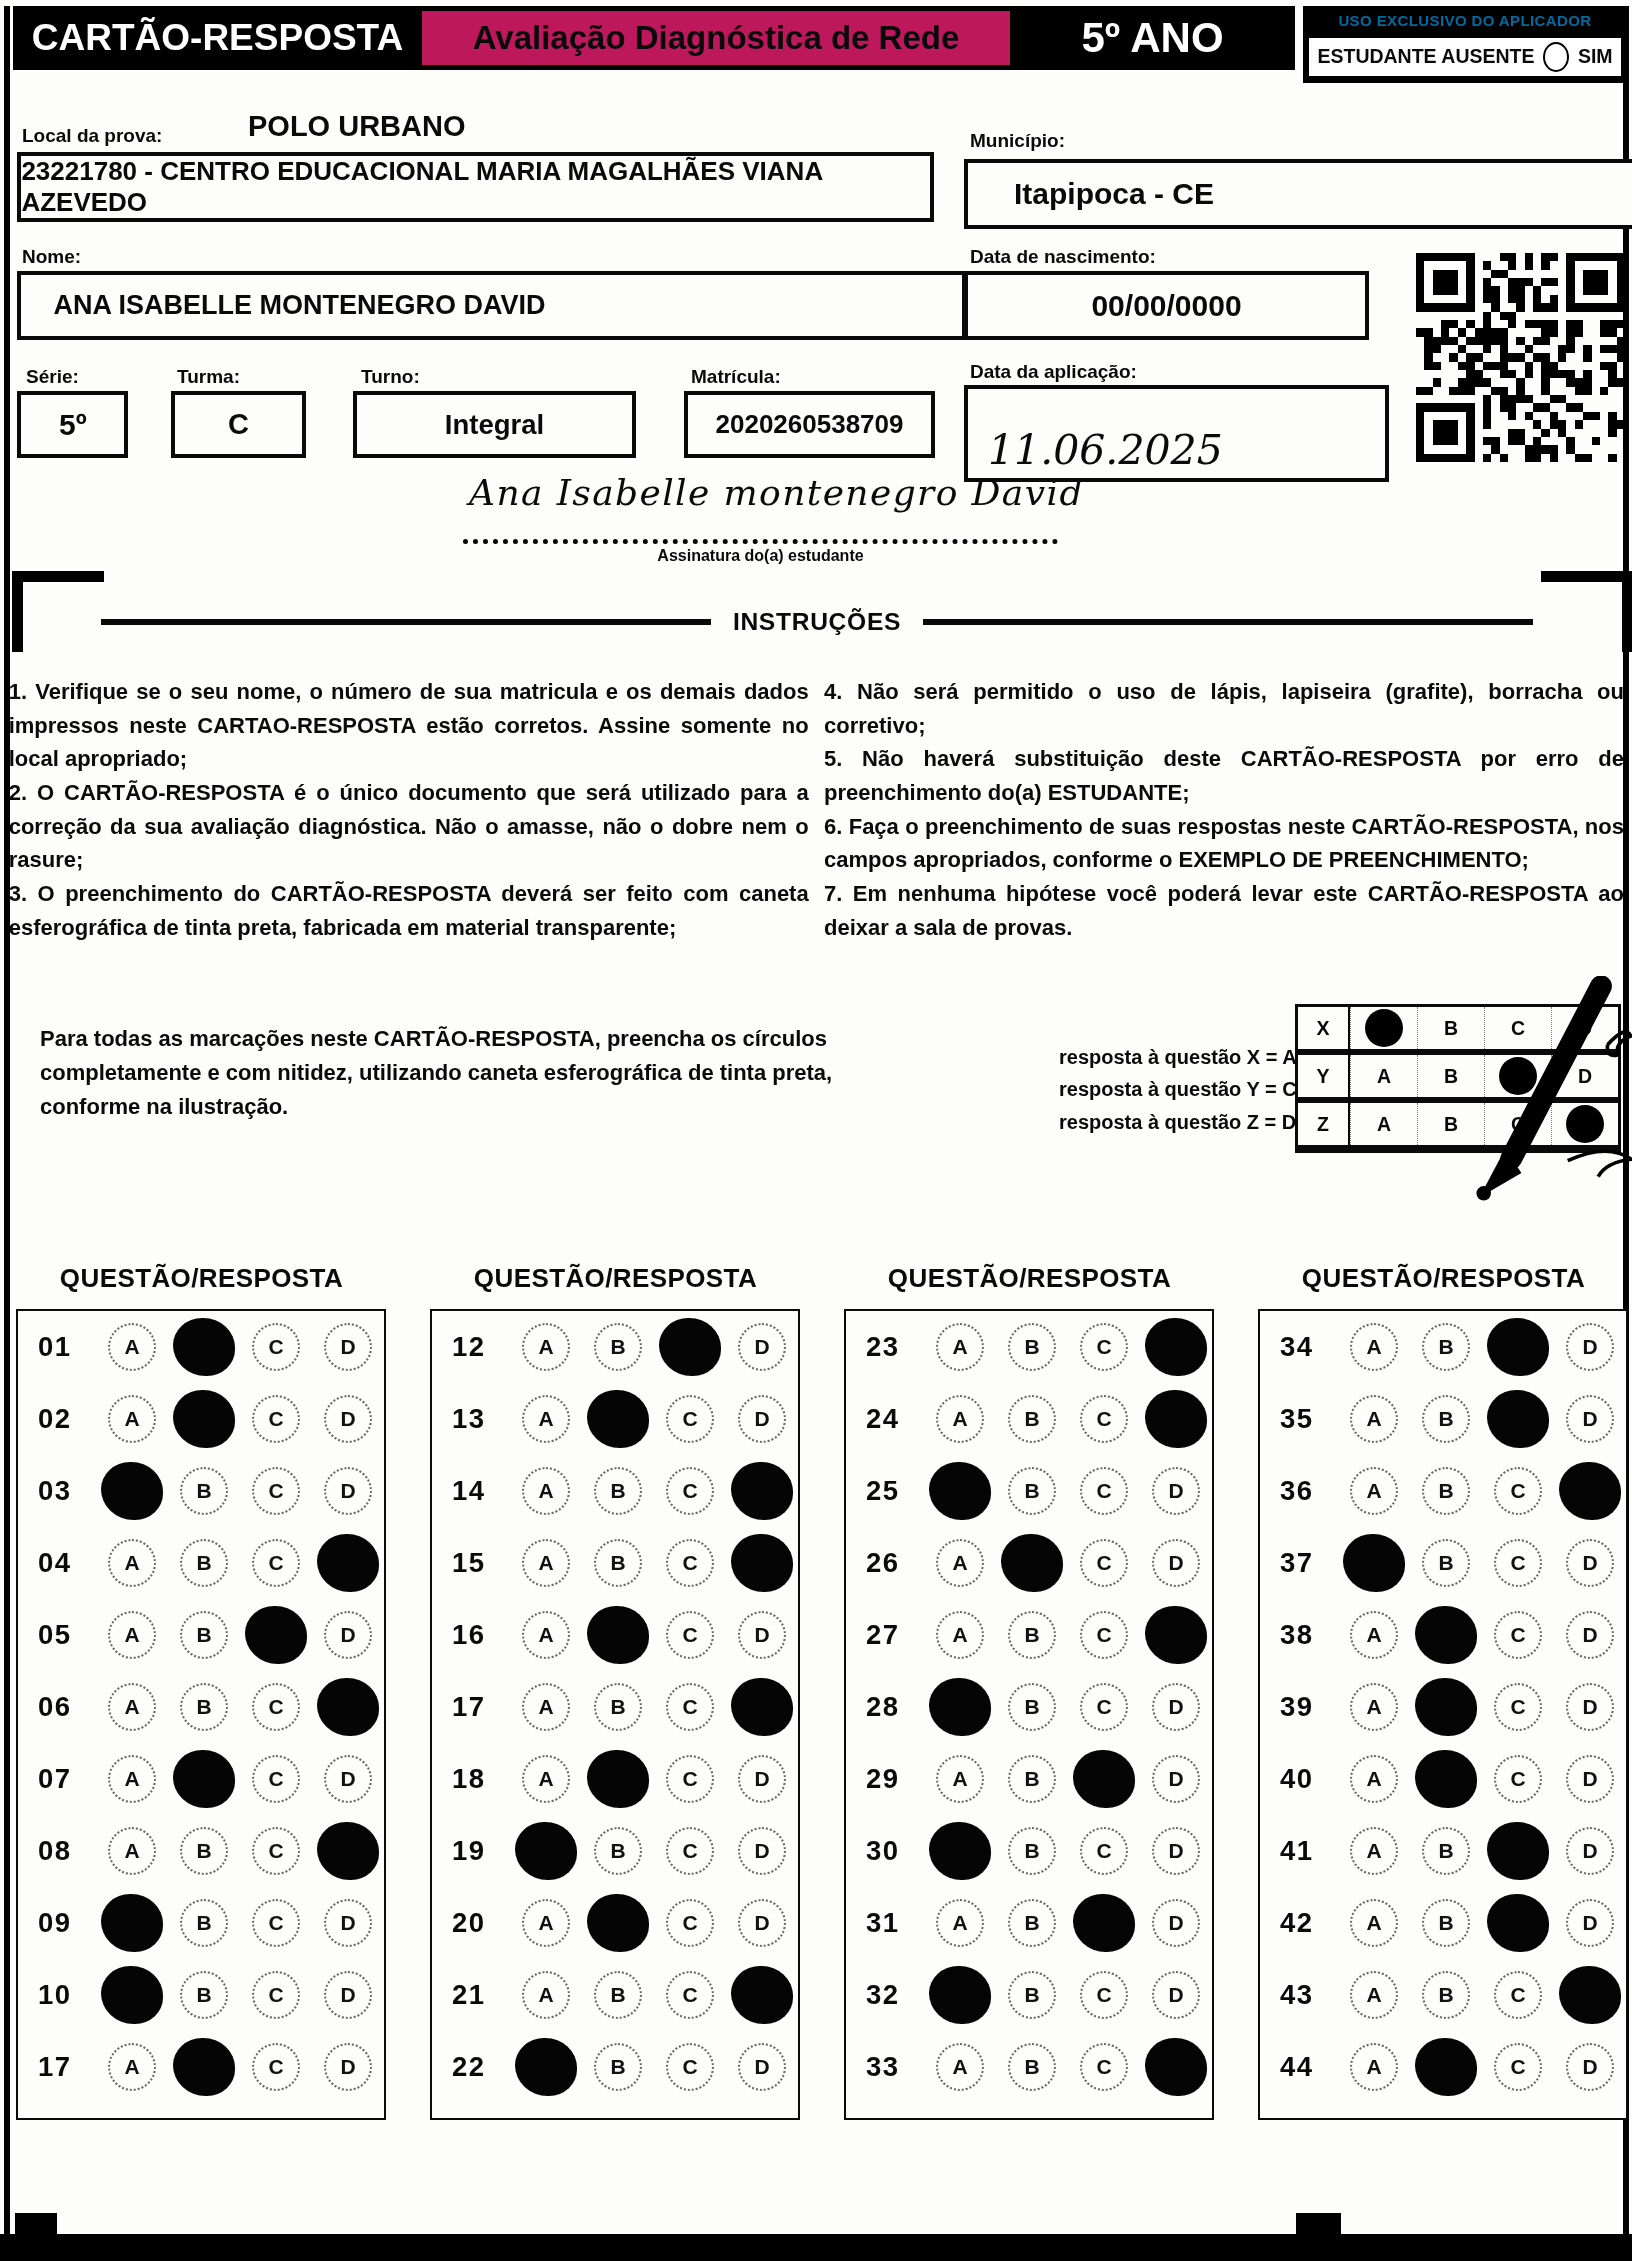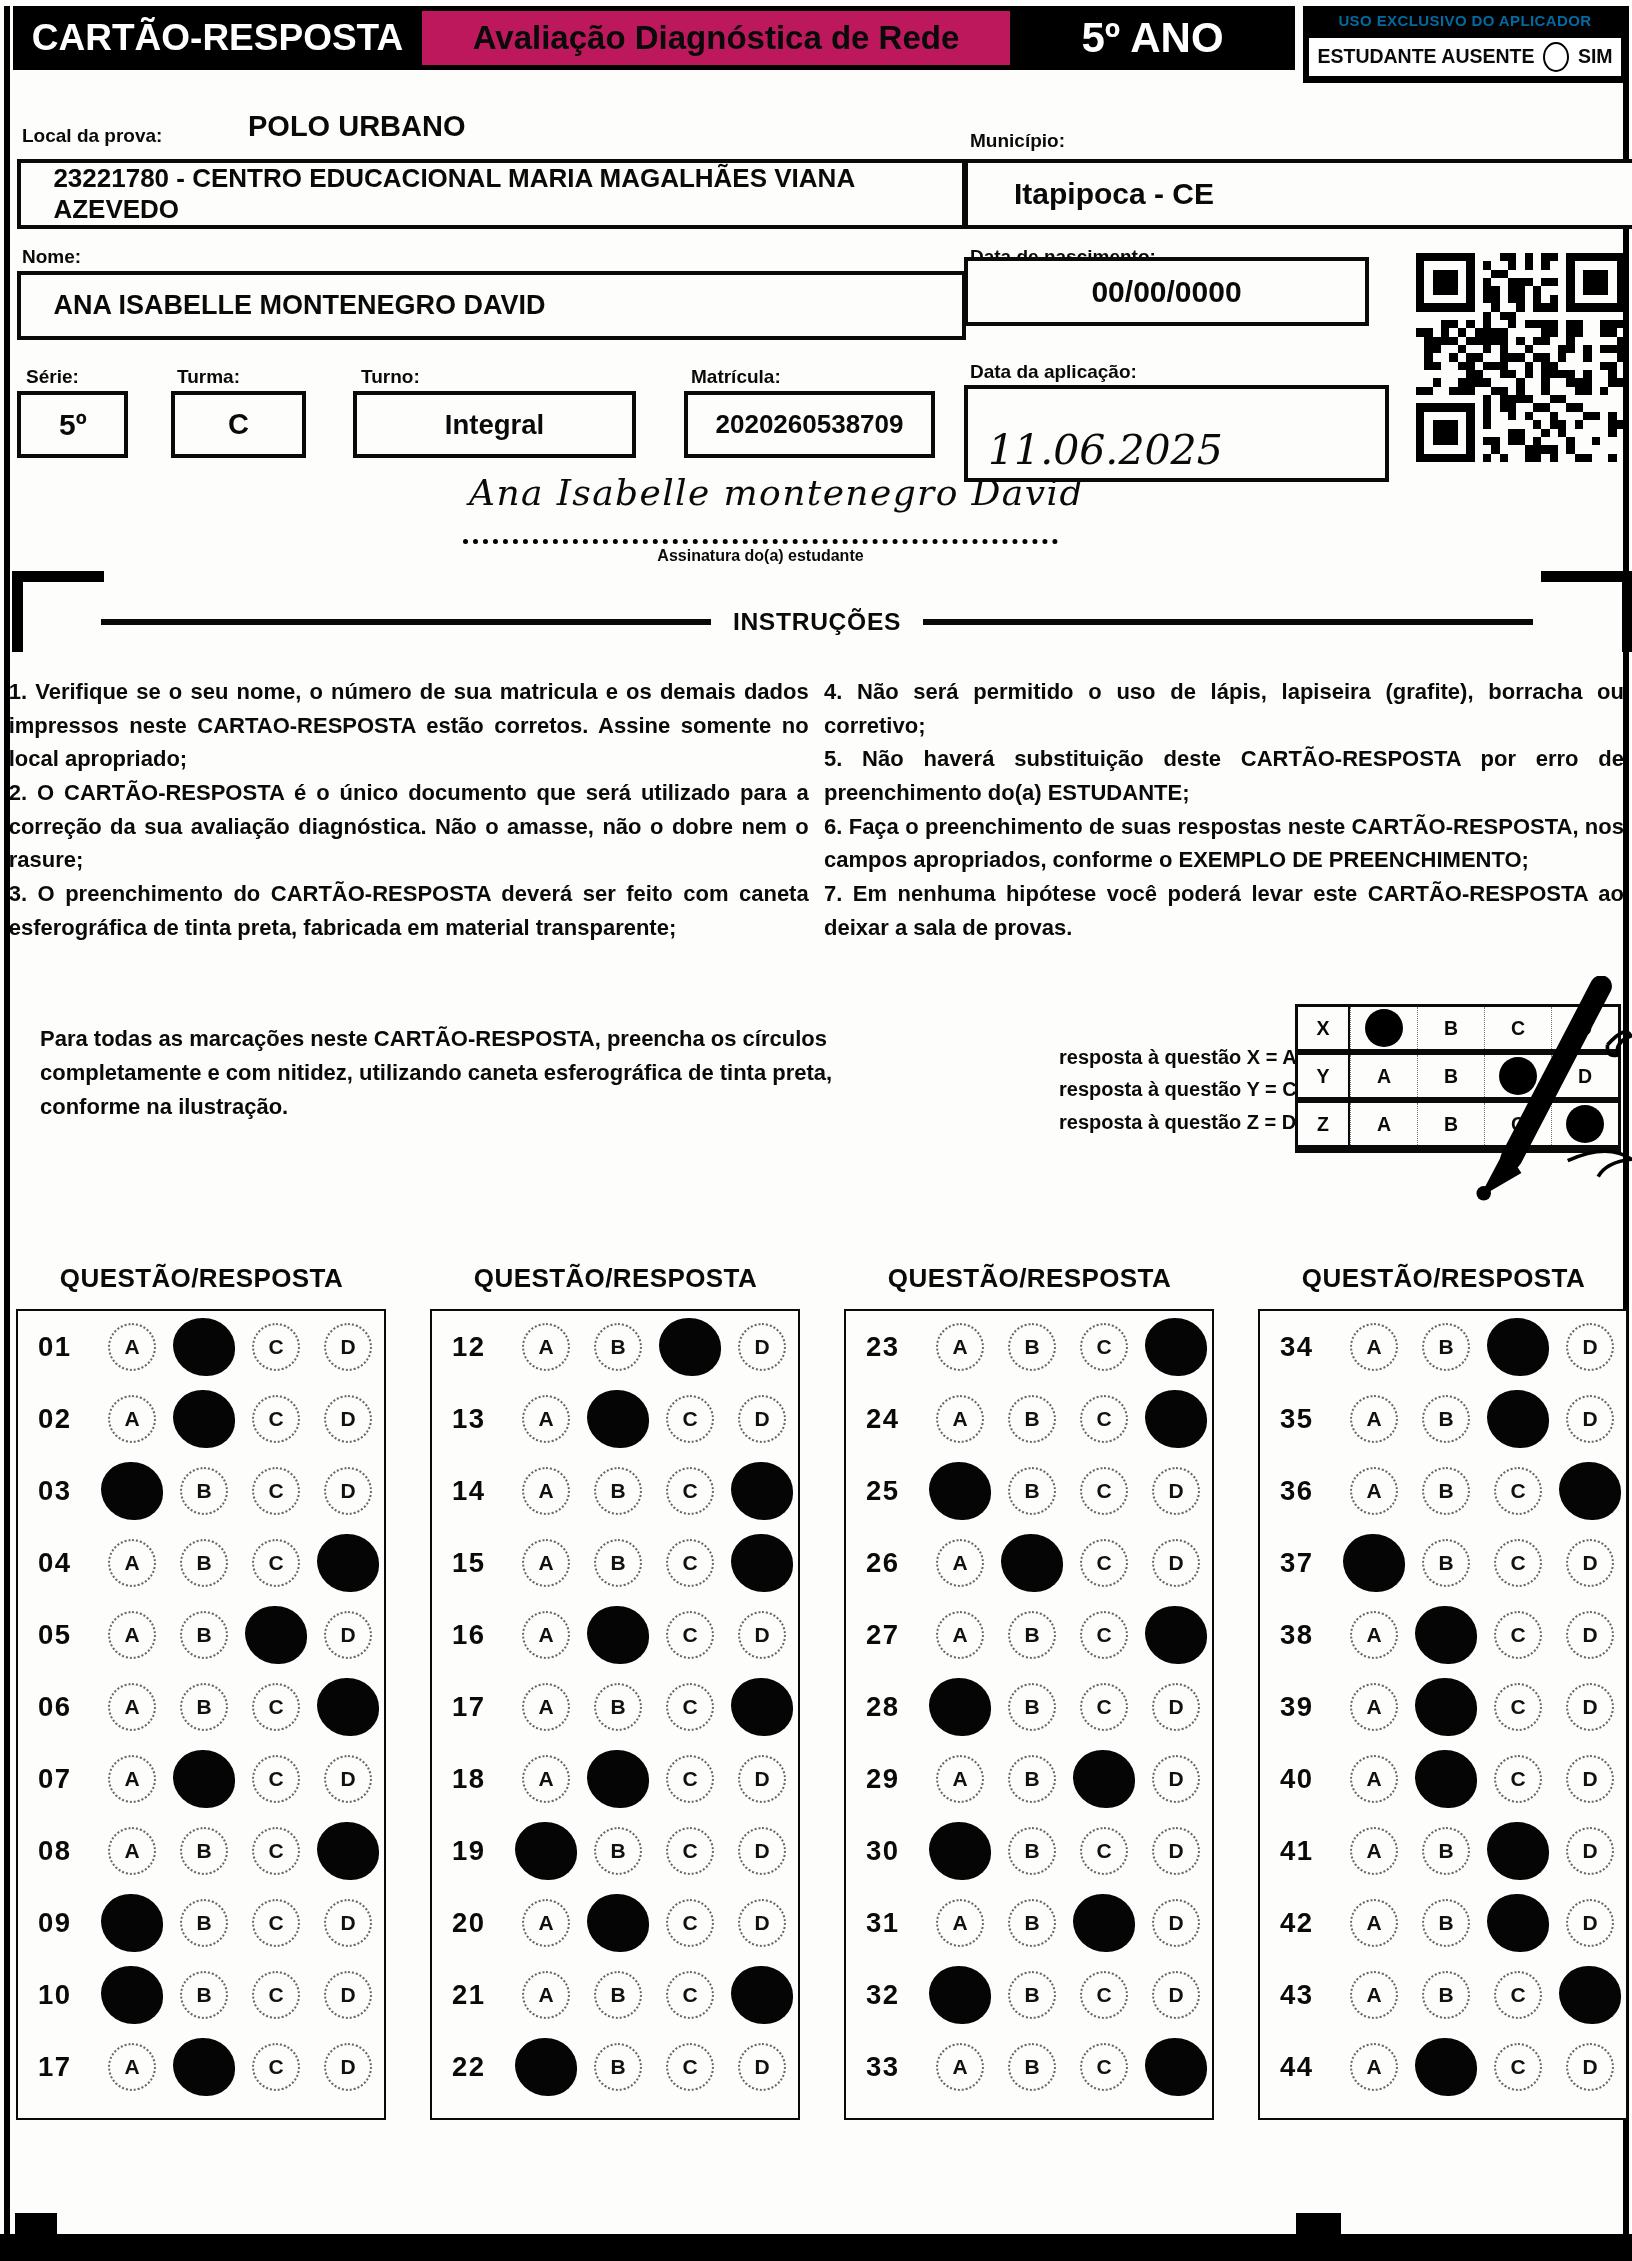--- a/index.html
+++ b/index.html
@@ -28,24 +28,24 @@
                      display:flex; align-items:center; justify-content:center; letter-spacing:0.4px; }
   .absent-box { margin:0 3.6px; background:#ffffff; border:2.9px solid #000; height:38px;
                 display:flex; align-items:center; justify-content:center; gap:8.7px;
                 font-size:19.5px; font-weight:bold; }
   .absent-circle { width:22px; height:26px; border:2.2px solid #000; border-radius:50%; }
 
   
   .lbl { position:absolute; font-weight:bold; font-size:19px; }
   .fbox { position:absolute; border:4.3px solid #0a0a0a; background:#fdfdfc;
           display:flex; align-items:center; font-weight:bold; }
-  .box-school   { left:17.4px;  top:159px; width:909px; height:62px; font-size:26px; padding-left:32px; }
+  .box-school   { left:17.4px;  top:152px; width:909px; height:62px; font-size:26px; }
   .box-municipio{ left:964px; top:159px; width:656px;  height:62px; font-size:30px; padding-left:46px; }
   .box-nome     { left:17.4px;  top:271px; width:909px; height:61px; font-size:27px; padding-left:32px; }
-  .box-nasc     { left:964px; top:257px; width:397px; height:61px; font-size:30px; justify-content:center; }
+  .box-nasc     { left:964px; top:271px; width:397px; height:61px; font-size:30px; justify-content:center; }
   .box-serie    { left:17.4px;  top:391px; width:103px; height:59px; font-size:30px; justify-content:center; }
   .box-turma    { left:171px; top:391px; width:127px; height:59px; font-size:29px; justify-content:center; }
   .box-turno    { left:353px; top:391px; width:275px; height:59px; font-size:27.5px; justify-content:center; }
   .box-matric   { left:684px; top:391px; width:243px; height:59px; font-size:26px; justify-content:center; }
   .box-aplic    { left:964px; top:385px; width:397px; height:85px;
                   font-family:"DejaVu Serif", serif; font-style:italic; font-weight:normal;
                   font-size:41px; padding-left:20px; align-items:flex-end; padding-bottom:4.3px; }
   .local-value  { position:absolute; left:248px; top:110px; font-size:29px; font-weight:bold; }
   .qr { position:absolute; left:1416px; top:253px; width:209px; height:209px; }
 

